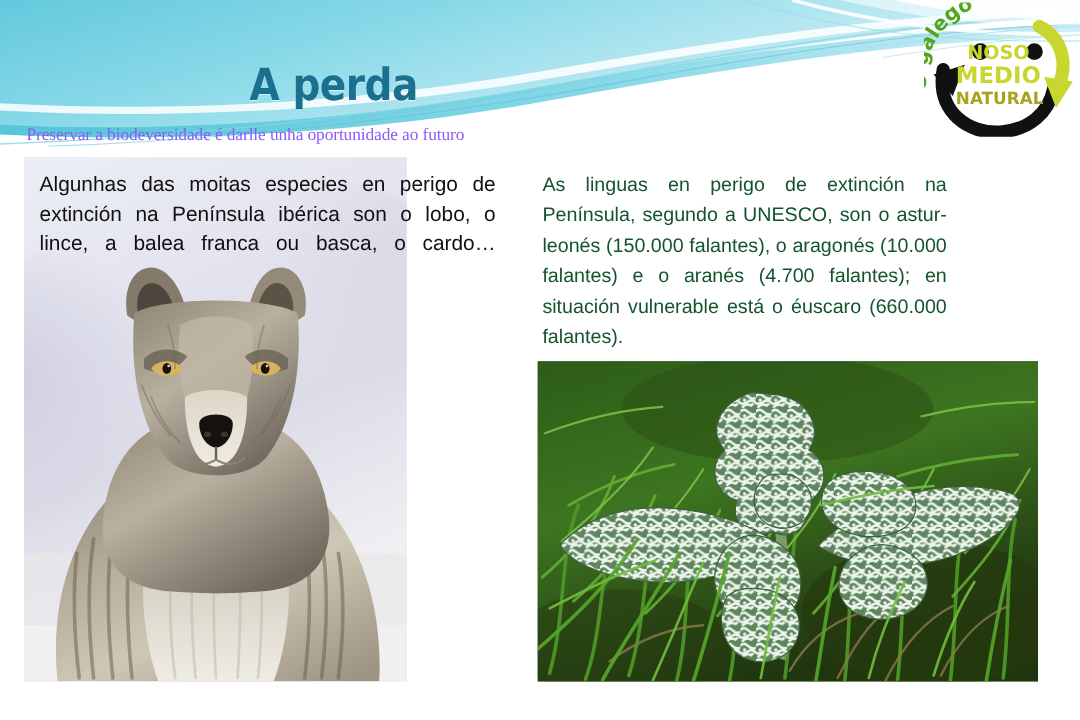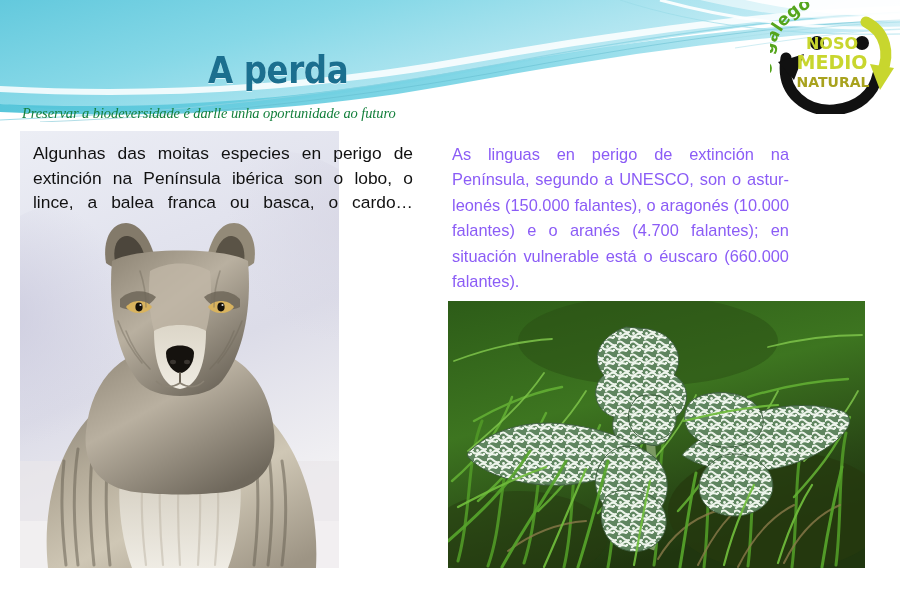--- a/index.html
+++ b/index.html
@@ -41,23 +41,22 @@
     transform-origin: left top;
     text-shadow: 0 1px 0 rgba(255,255,255,0.6);
     white-space: nowrap;
     line-height: 1;
   }
 
   
   #slide-subtitle {
     position: absolute; left: 22px; top: 105px;
     font-family: "Liberation Serif", serif;
-    font-style: italic;
     font-size: 14.5px;
-    color: #15803d;
+    color: #8b5cf6;
     white-space: nowrap;
     letter-spacing: -0.1px;
   }
 
   
   #wolf-photo {
     position: absolute; left: 20px; top: 131px;
     width: 319px; height: 437px;
     overflow: hidden;
     background: #e9e9ef;
@@ -77,21 +76,21 @@
   }
   #left-text::after { content: ""; display: inline-block; width: 100%; }
 
   
   #right-text {
     position: absolute; left: 452px; top: 142px;
     width: 337px;
     font-family: "Liberation Sans", sans-serif;
     font-size: 16.4px;
     line-height: 25.4px;
-    color: #8b5cf6;
+    color: #14532d;
     text-align: justify;
     text-justify: inter-word;
   }
   #right-text::after { content: ""; display: inline-block; width: 100%; }
 
   
   #thistle-photo {
     position: absolute; left: 448px; top: 301px;
     width: 417px; height: 267px;
     overflow: hidden;

